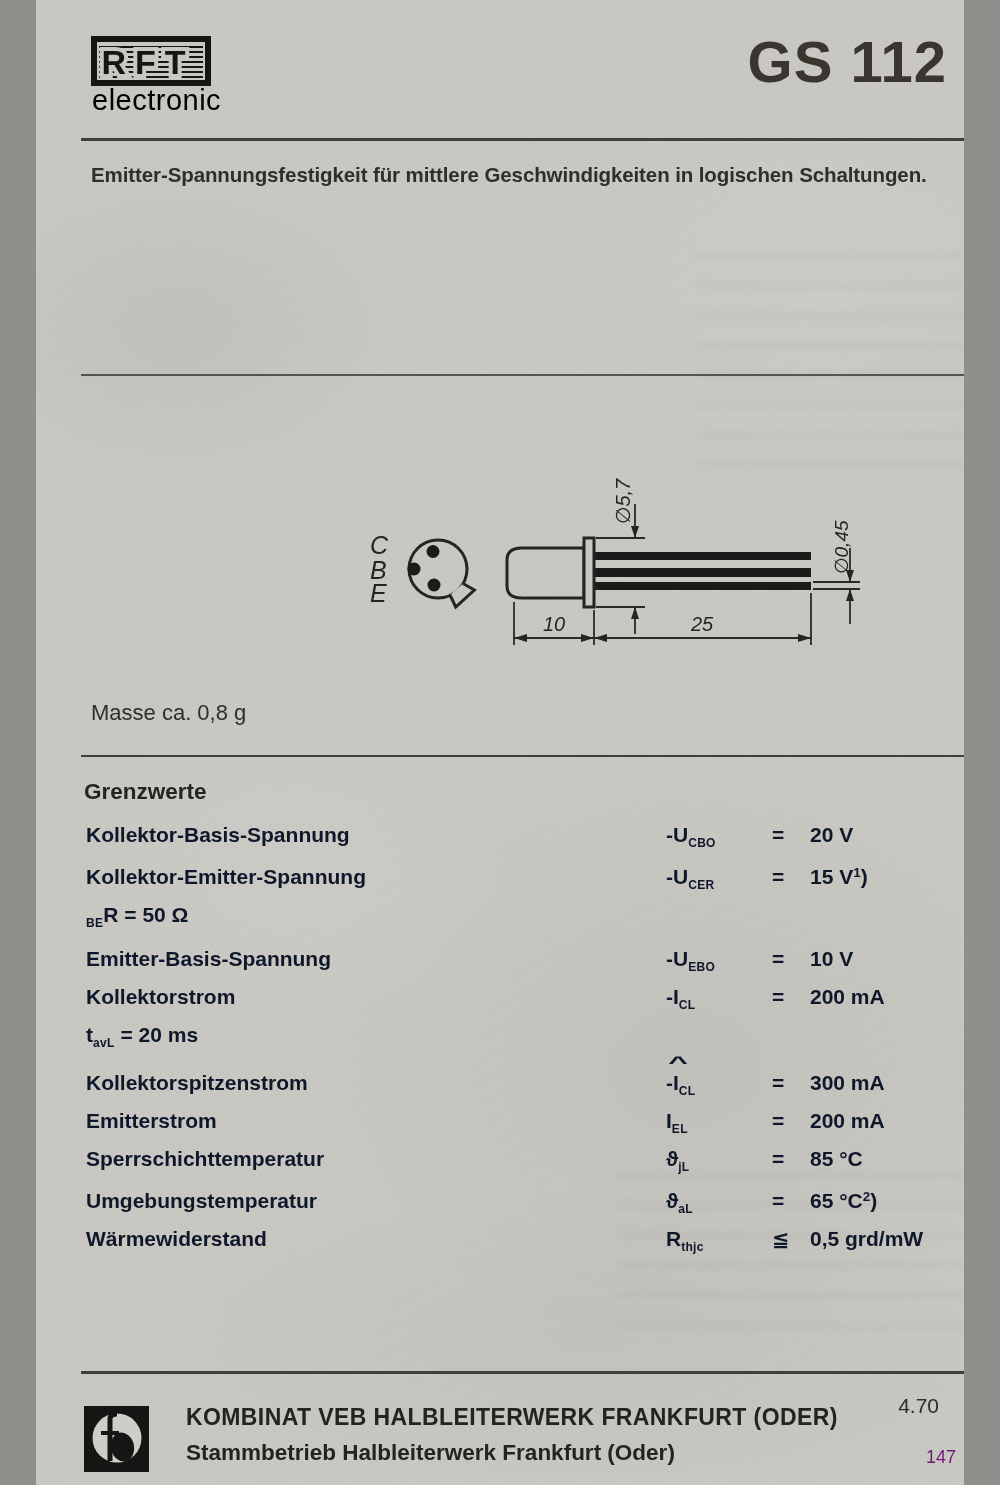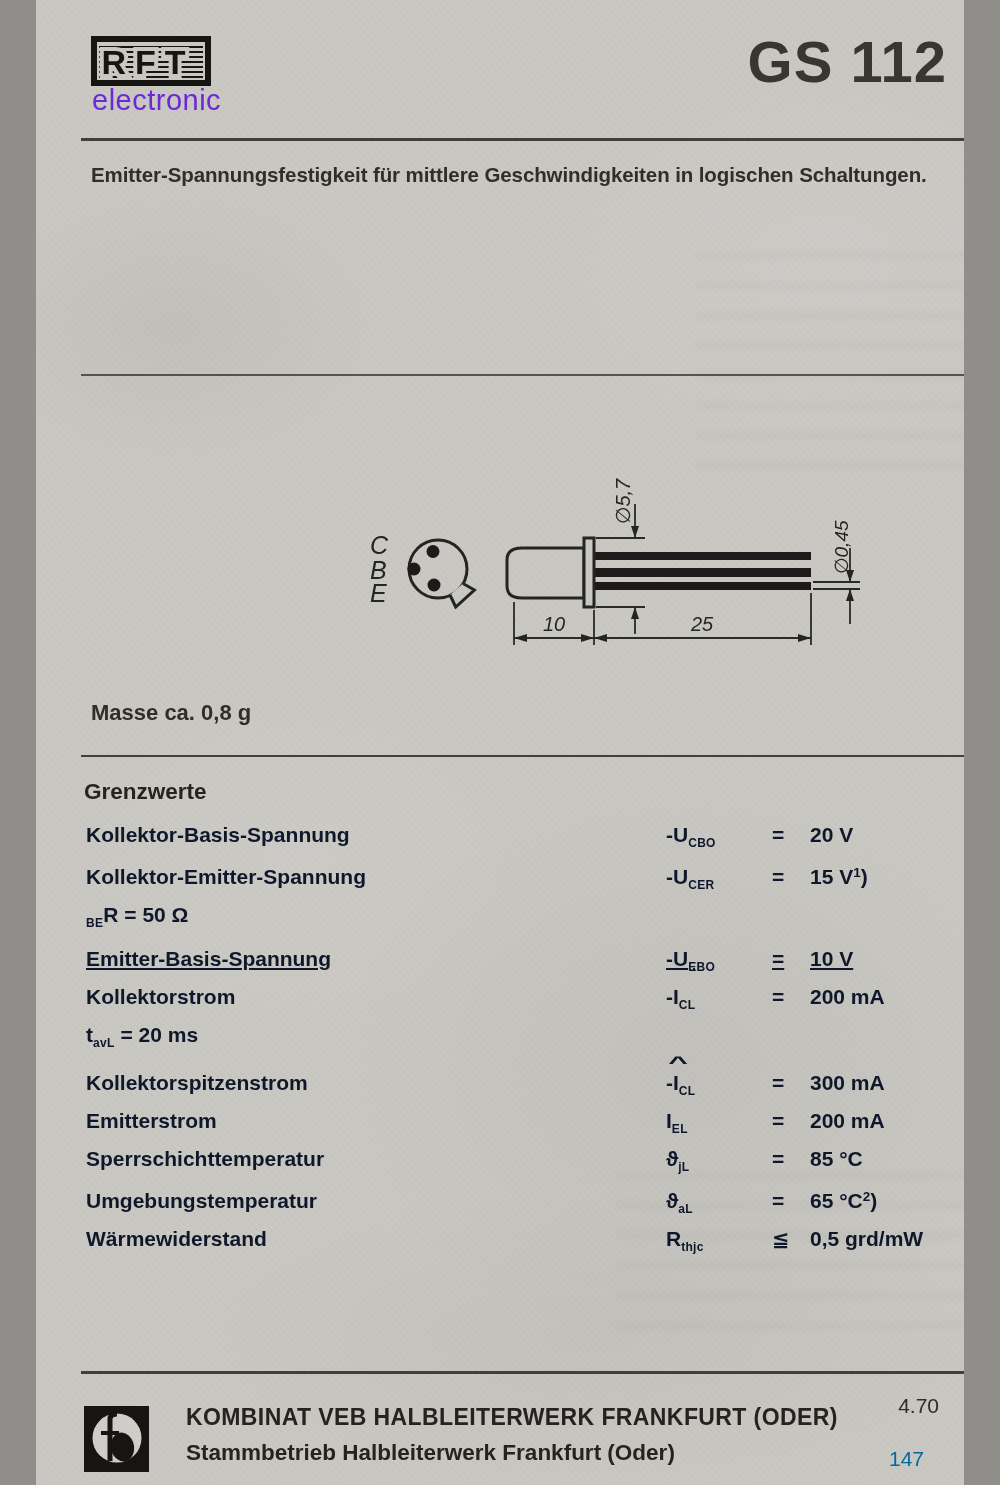--- a/index.html
+++ b/index.html
@@ -20,49 +20,49 @@
       repeating-linear-gradient(47deg, rgba(0,0,0,0.012) 0 2px, rgba(255,255,255,0.012) 2px 5px);
   }
   .abs { position:absolute; }
   .rule { position:absolute; background:#413f3b; }
   .artifact { position:absolute; pointer-events:none; opacity:.6;
     background:repeating-linear-gradient(0deg, rgba(74,72,68,0.05) 0 9px, transparent 9px 30px);
     filter:blur(2px);
   }
 
   
-  .brand-sub { left:56px; top:84px; font-size:29px; letter-spacing:.5px; color:#6d28d9; }
+  .brand-sub { left:56px; top:84px; font-size:29px; letter-spacing:.5px; color:#000000; }
   .part-number { right:17px; top:28px; font-size:58px; font-weight:bold; letter-spacing:1px; color:#38362f; }
 
   
   .description { left:55px; top:158px; width:920px; font-size:20.5px; font-weight:bold;
     line-height:33px; color:#302e2a; letter-spacing:-0.1px; }
   .description .l1 { text-align:justify; text-align-last:justify; }
 
-  .mass-note { left:55px; top:700px; font-size:22px; font-weight:bold; color:#302e2a; }
+  .mass-note { left:55px; top:700px; font-size:22px; font-weight:normal; color:#302e2a; }
   .section-title { left:48px; top:779px; font-size:22.5px; font-weight:bold; color:#252420; }
 
   
   .limits { left:50px; top:820px; width:890px; font-size:21px; font-weight:bold; color:#0f172a; }
   .trow { display:flex; line-height:29px; align-items:baseline; }
   .trow .lbl { width:580px; }
   .trow .sym { width:106px; position:relative; }
   .trow .rel { width:38px; }
   .sb { font-size:12px; vertical-align:-5px; letter-spacing:.3px; }
   .sp { font-size:13.5px; vertical-align:7px; }
-  .gap6 { margin-top:6px;text-decoration:underline; }
+  .gap6 { margin-top:6px; }
   .gap8 { margin-top:10px; }
   .hat { position:absolute; top:-13px; left:6px; width:12px; text-align:center;
          transform:scaleX(2.1); font-size:16px; line-height:16px; }
 
   
   .f-line1 { left:150px; top:1404px; font-size:23px; font-weight:bold; letter-spacing:.4px; color:#242320; }
   .f-line2 { left:150px; top:1440px; font-size:22.5px; font-weight:bold; color:#242320; }
   .date-code { right:25px; top:1394px; font-size:21px; color:#2e2c29; }
-  .page-number { right:40px; top:1447px; font-size:21px; color:#0369a1; }
+  .page-number { right:8px; top:1447px; font-size:18px; color:#701a75; }
 
   
   .drawing text { font-family:"Liberation Sans","DejaVu Sans",sans-serif; fill:#242422; }
   .dimtxt { font-style:italic; }
 </style>
 </head>
 <body>
 
 <div class="page">
 

